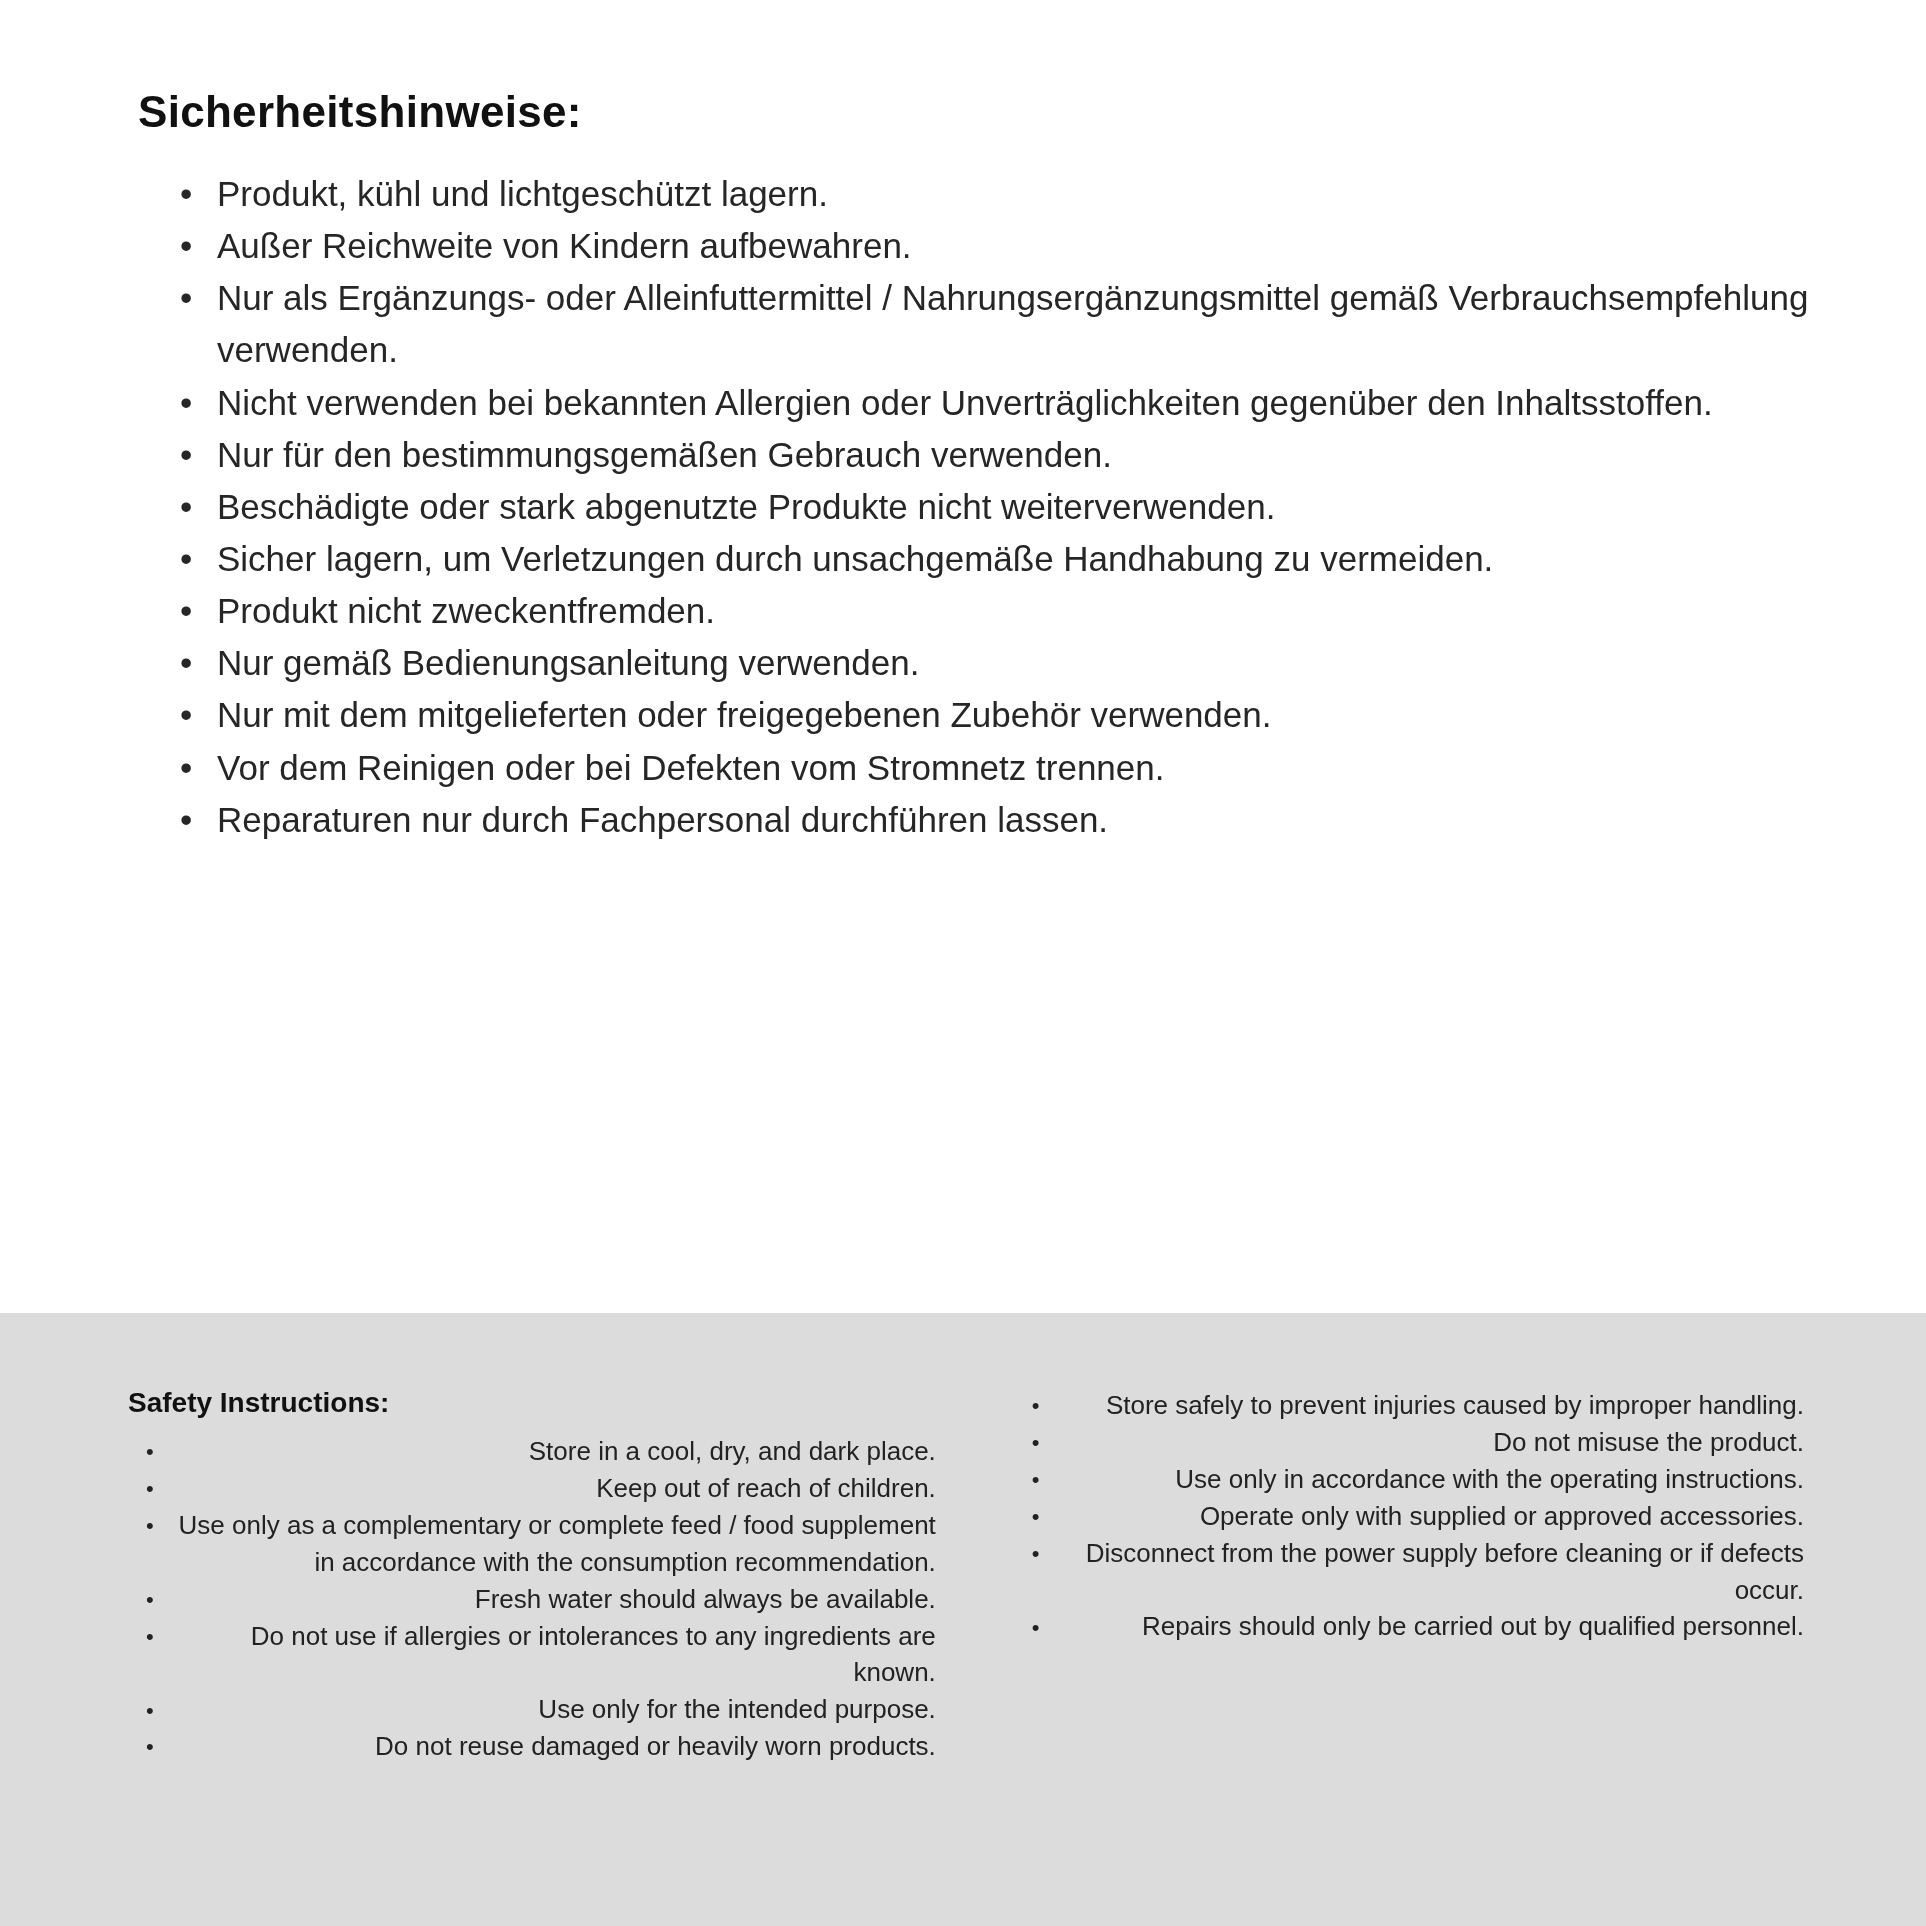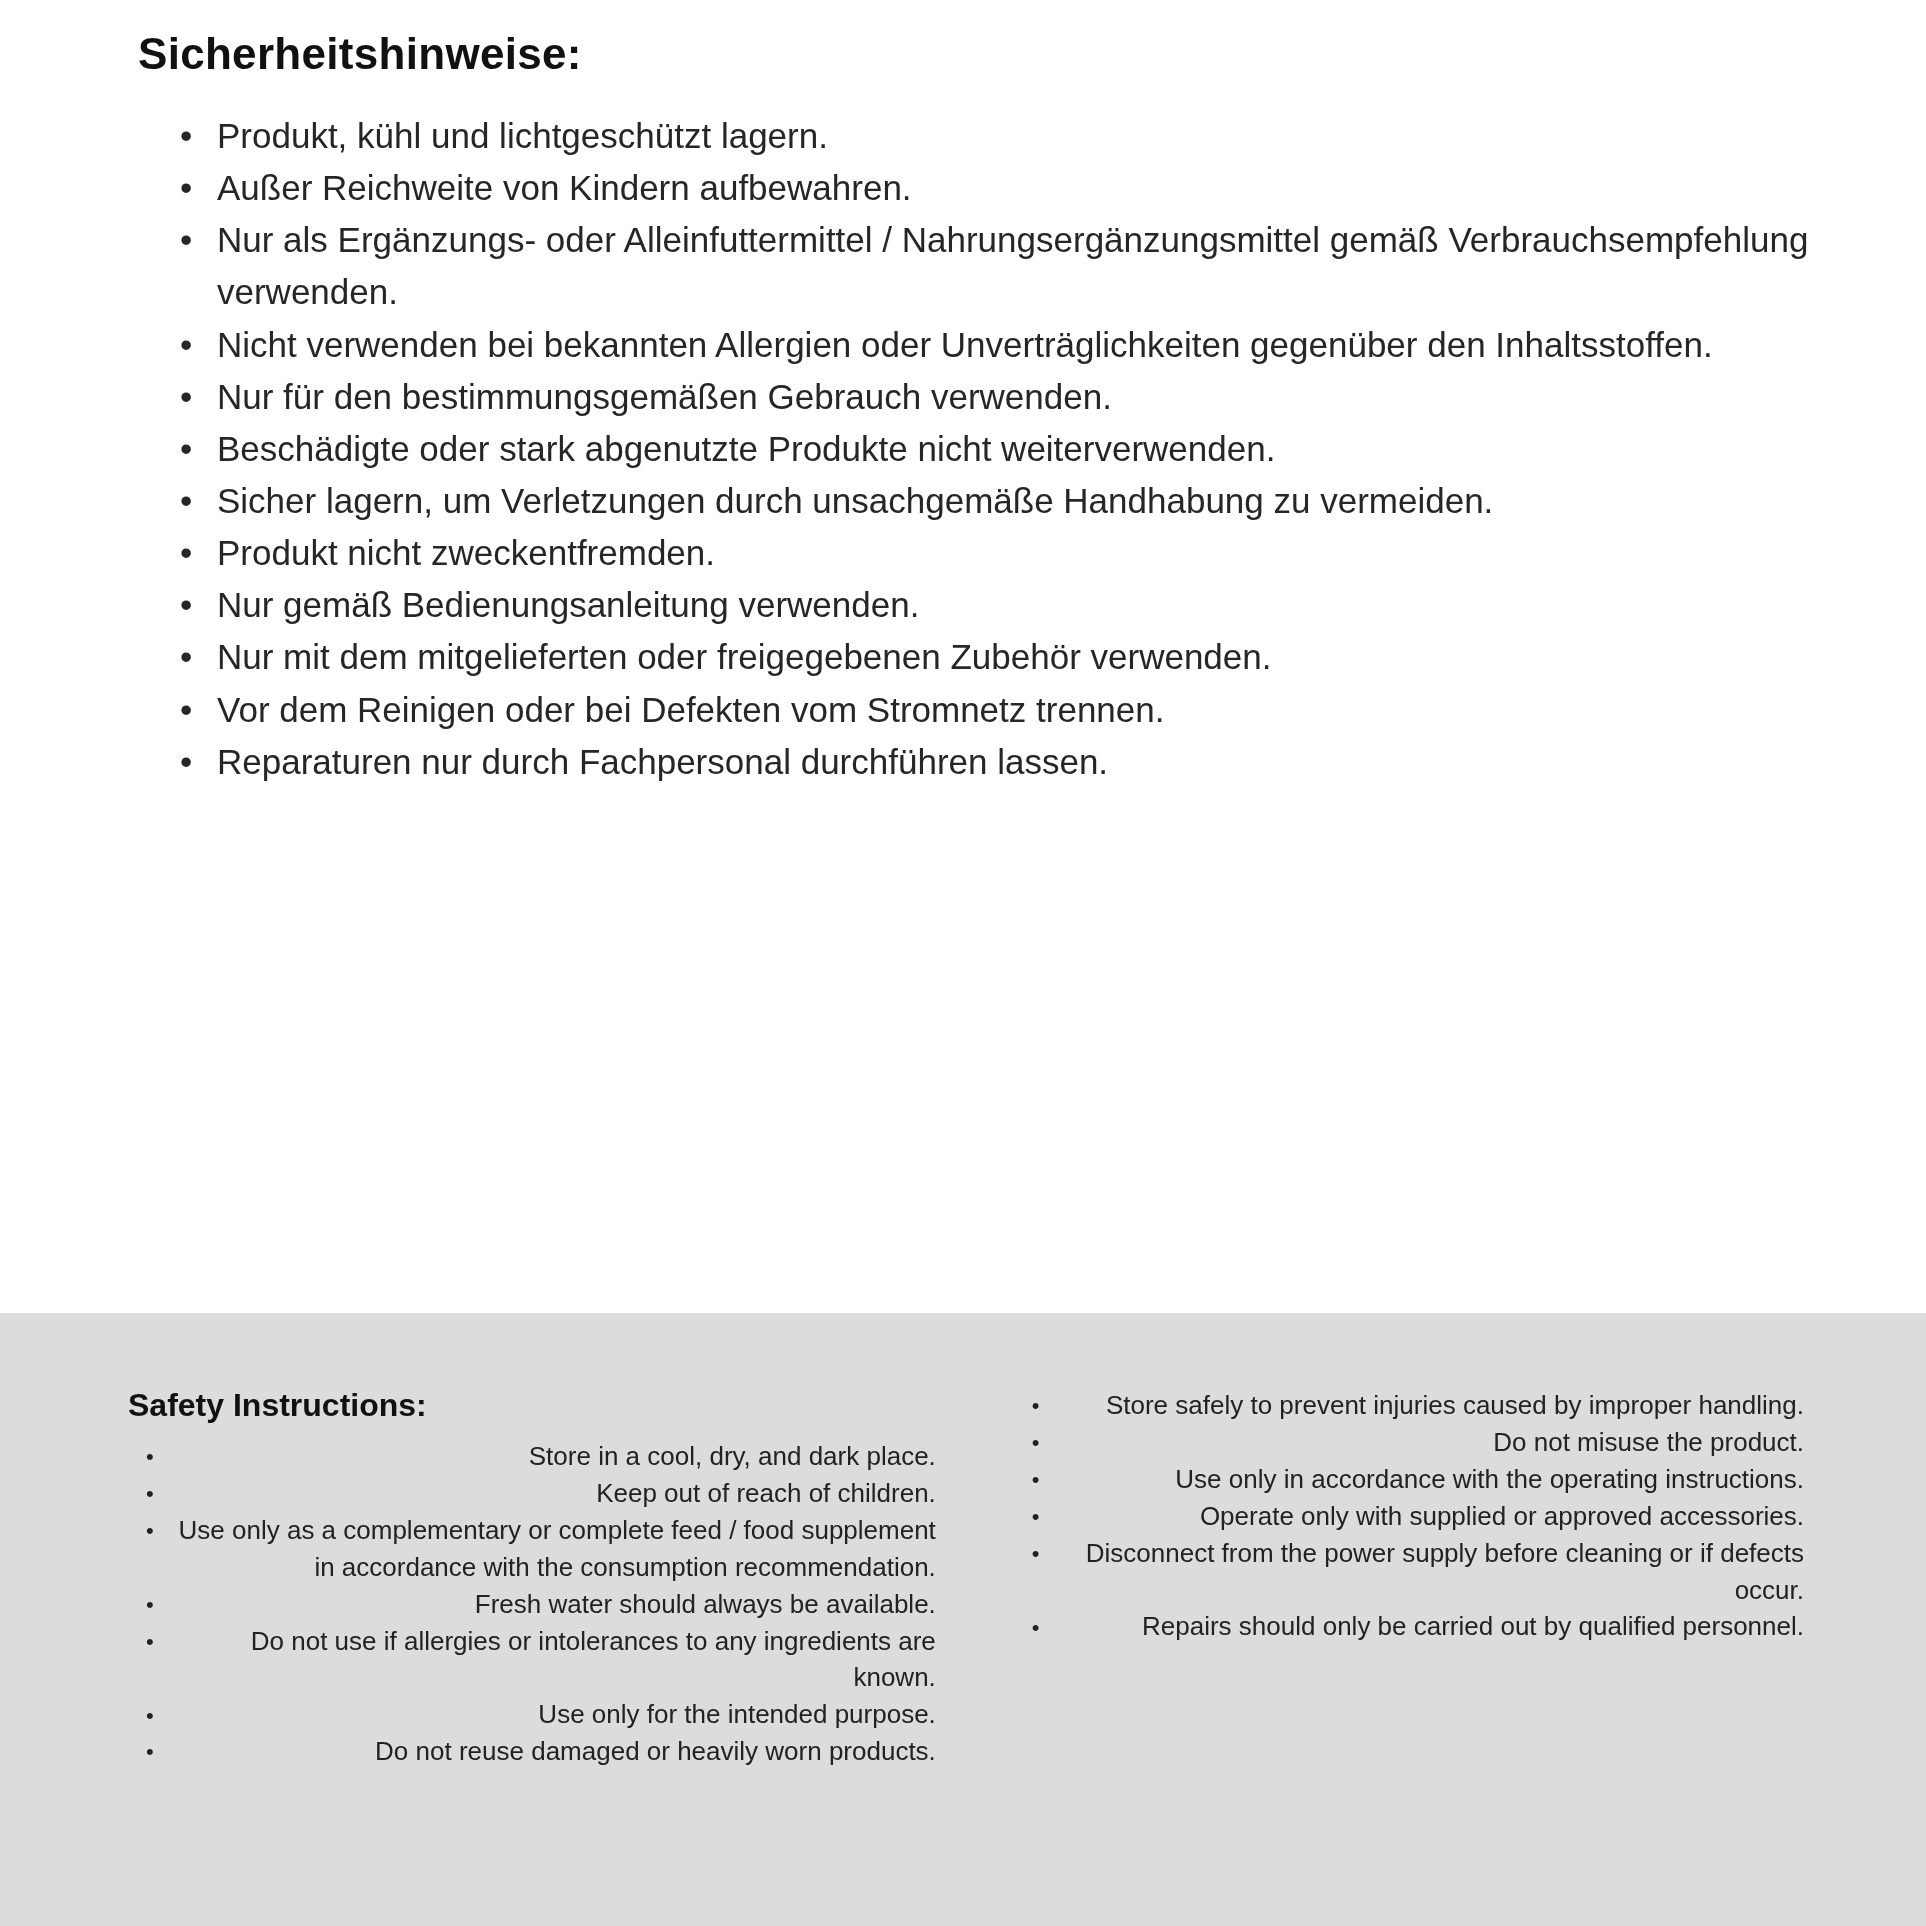--- a/index.html
+++ b/index.html
@@ -14,21 +14,21 @@
     display: flex;
     flex-direction: column;
     overflow: hidden;
     background: #ffffff;
   }
 
   
   .german-section {
     flex: 0 0 1313px;
     box-sizing: border-box;
-    padding: 29px 77px 0 138px;
+    padding: 87px 77px 0 138px;
     color: #1f1f1f;
   }
   .german-title {
     font-size: 44px;
     font-weight: 700;
     color: #111111;
     margin: 0 0 31px 0;
     letter-spacing: 0.3px;
   }
   .german-list {
@@ -60,21 +60,21 @@
     display: flex;
     gap: 96px;
     color: #1f1f1f;
   }
   .col {
     box-sizing: border-box;
   }
   .col-left  { width: 860px; }
   .col-right { width: 822px; }
   .english-title {
-    font-size: 32px;
+    font-size: 28px;
     font-weight: 700;
     color: #111111;
     margin: 0 0 14px 0;
   }
   .english-list {
     list-style: none;
     margin: 0;
     padding: 0 0 0 18px;
     font-size: 26px;
     line-height: 1.42;

